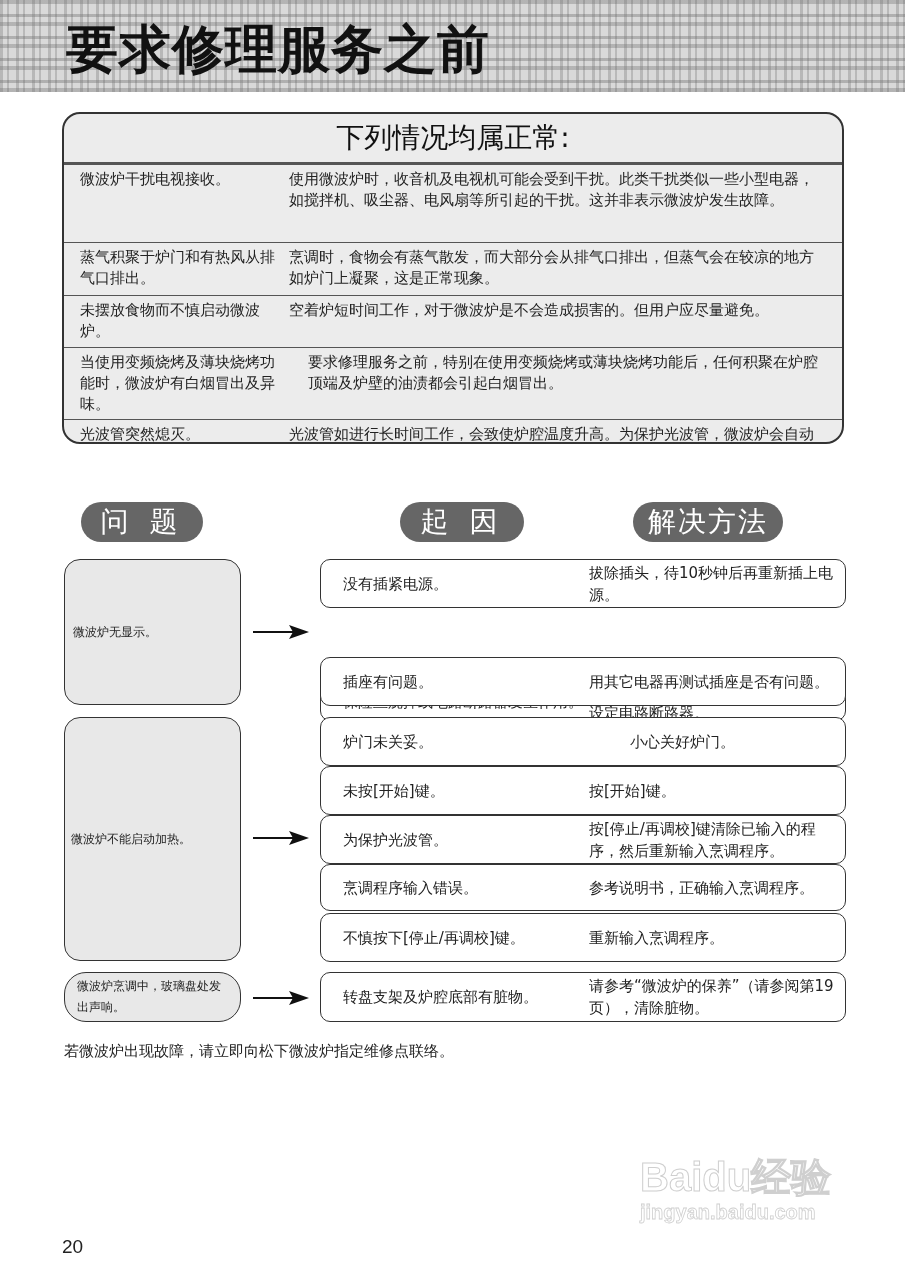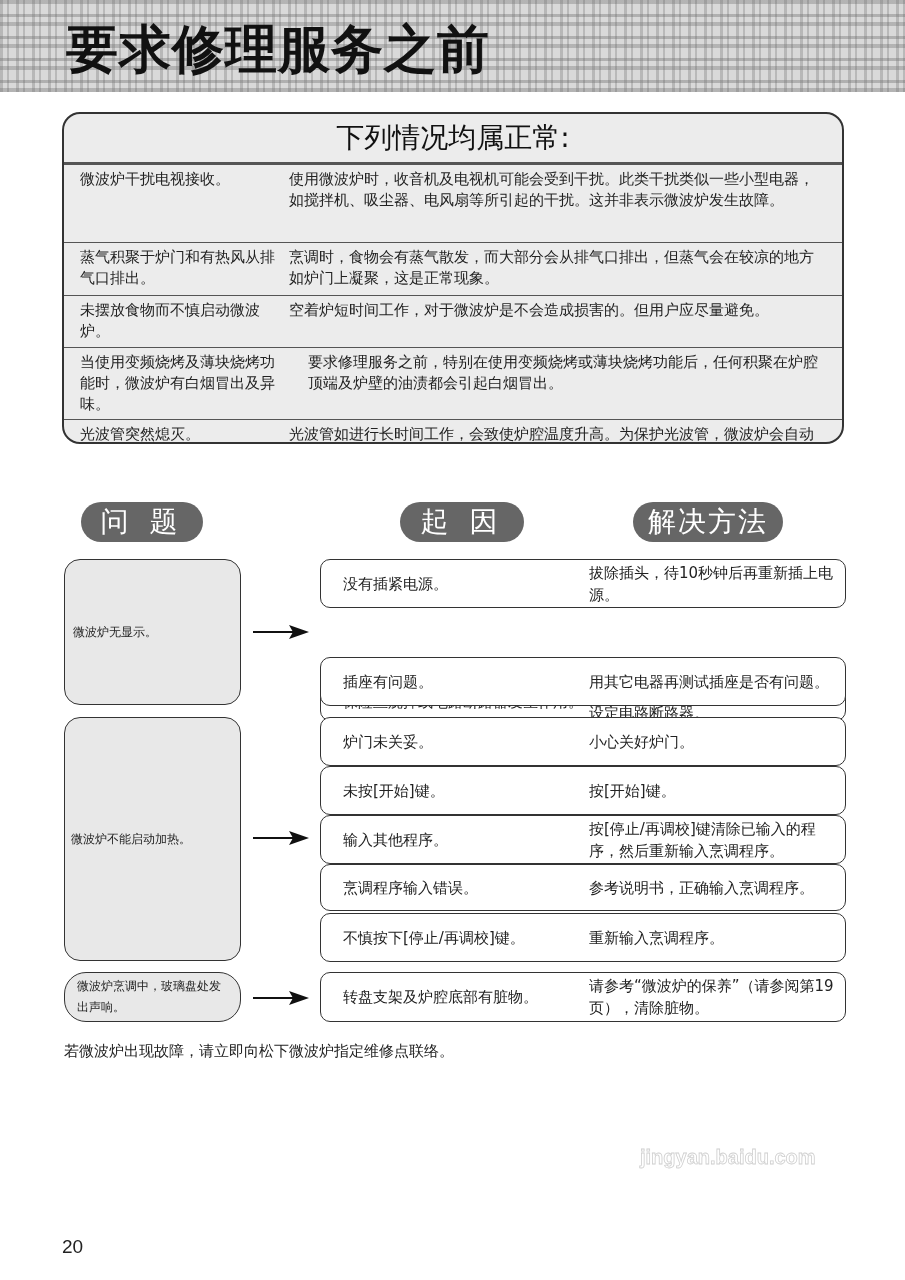--- a/index.html
+++ b/index.html
@@ -113,30 +113,30 @@
   <div class="cr-fix">用其它电器再测试插座是否有问题。</div>
 </div>
 
 <div class="prob-box" style="top:717px; height:244px; padding:0 6px;">
   <span>微波炉不能启动加热。</span>
 </div>
 <svg class="arrow" style="top:831px;" viewBox="0 0 56 14">
   <line x1="0" y1="7" x2="40" y2="7" stroke="#111" stroke-width="2"></line>
   <polygon points="36,0 56,7 36,14 40,7" fill="#111"></polygon>
 </svg>
-<div class="cause-row" style="top:717px; height:49px;">
+<div class="cause-row" style="top:717px; height:49px;gap:41px;">
   <div class="cr-cause">炉门未关妥。</div>
   <div class="cr-fix">小心关好炉门。</div>
 </div>
 <div class="cause-row" style="top:766px; height:49px;">
   <div class="cr-cause">未按[开始]键。</div>
   <div class="cr-fix">按[开始]键。</div>
 </div>
 <div class="cause-row" style="top:815px; height:49px;">
-  <div class="cr-cause">输入其他程序。</div>
+  <div class="cr-cause">为保护光波管。</div>
   <div class="cr-fix">按[停止/再调校]键清除已输入的程序，然后重新输入烹调程序。</div>
 </div>
 <div class="cause-row" style="top:864px; height:47px;">
   <div class="cr-cause">烹调程序输入错误。</div>
   <div class="cr-fix">参考说明书，正确输入烹调程序。</div>
 </div>
 <div class="cause-row" style="top:913px; height:49px;">
   <div class="cr-cause">不慎按下[停止/再调校]键。</div>
   <div class="cr-fix">重新输入烹调程序。</div>
 </div>
@@ -149,16 +149,17 @@
   <polygon points="36,0 56,7 36,14 40,7" fill="#111"></polygon>
 </svg>
 <div class="cause-row" style="top:972px; height:50px;">
   <div class="cr-cause">转盘支架及炉腔底部有脏物。</div>
   <div class="cr-fix">请参考“微波炉的保养”（请参阅第19页），清除脏物。</div>
 </div>
 
 <div class="footnote">若微波炉出现故障，请立即向松下微波炉指定维修点联络。</div>
 
 <div class="watermark">
+  <div class="wm-logo">Baidu经验</div>
   <div class="wm-url">jingyan.baidu.com</div>
 </div>
 
 <div class="page-num">20</div>
 
 </body></html>

